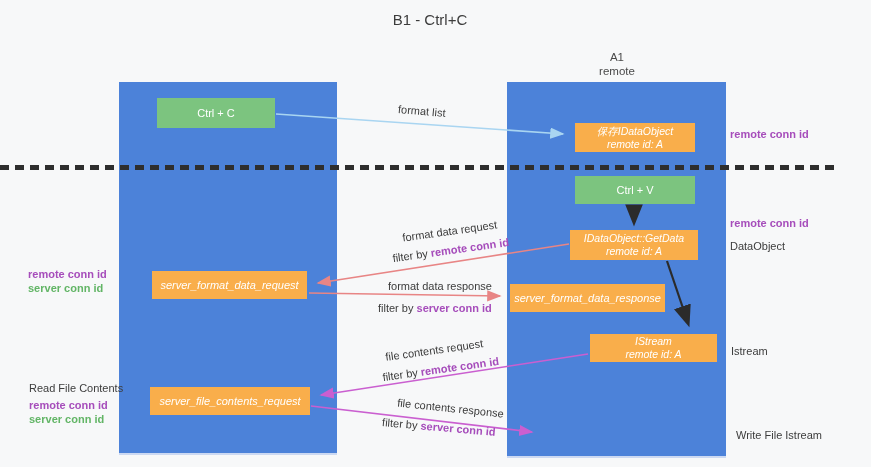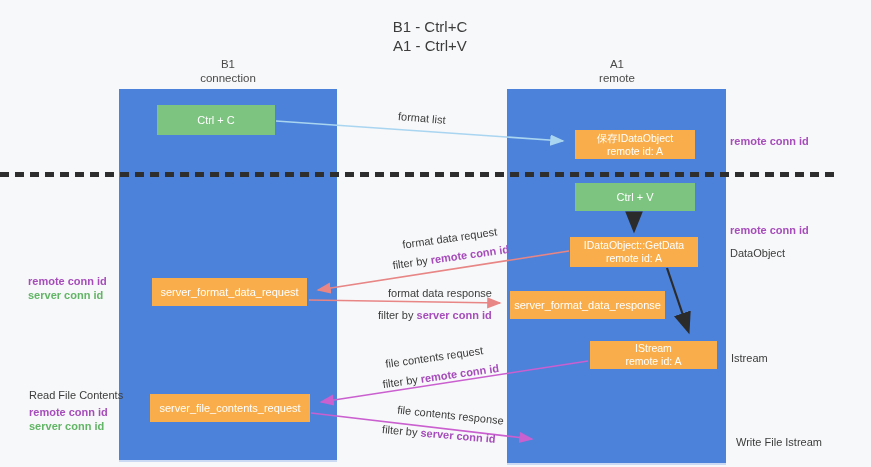--- a/index.html
+++ b/index.html
@@ -3,40 +3,40 @@
 <meta charset="utf-8">
 <style>
   html,body{margin:0;padding:0;}
   body{
     width:871px;height:467px;
     background:#f7f8f9;
     font-family:"Liberation Sans", sans-serif;
     position:relative;overflow:hidden;
     color:#3c3c3c;
   }
-  .canvas{position:absolute;left:0;top:11px;width:871px;height:330px;}
+  .canvas{position:absolute;left:0;top:4px;width:871px;height:330px;}
   .title{
     position:absolute;left:340px;top:6px;width:180px;
     text-align:center;font-size:15px;line-height:19px;color:#3c3c3c;
   }
   .lane-header{
     position:absolute;width:218px;text-align:center;
     font-size:11.5px;line-height:14px;color:#4a4a4a;
   }
   .lane{
     position:absolute;background:var(--lane-blue,#4c82d9);
     border-bottom:2px solid #ccd9f2;
   }
   .node{
     position:absolute;display:flex;flex-direction:column;
     align-items:center;justify-content:center;
     color:#ffffff;text-align:center;z-index:2;
   }
   .node.green{background:var(--box-green,#7cc47f);font-size:11px;}
-  .node.orange{background:var(--box-orange,#f9ae4b);font-size:11px;}
+  .node.orange{background:var(--box-orange,#f9ae4b);font-size:11px;font-style:italic;}
   .node.two-line{font-size:10.5px;line-height:13px;}
   .arrow-layer{position:absolute;left:0;top:0;z-index:3;pointer-events:none;}
   .lbl{
     position:absolute;z-index:4;white-space:nowrap;
     font-size:11px;color:#3c3c3c;transform-origin:center;
   }
   .lbl .hl-purple{color:var(--text-purple,#a64dbb);font-weight:bold;}
   .side-purple{color:var(--text-purple,#a64dbb);font-weight:bold;}
   .side-green{color:var(--text-green,#62b566);font-weight:bold;}
   .side{position:absolute;font-size:11px;white-space:nowrap;z-index:4;line-height:14px;}
@@ -45,27 +45,22 @@
     background:repeating-linear-gradient(90deg,#2e2e2e 0 9px,transparent 9px 15px);
   }
 </style>
 </head>
 <body>
 
 <div class="canvas">
 
   <div class="title">
     <div>B1 - Ctrl+C</div>
-    <div>A1 - Ctrl+V</div>
   </div>
 
-  <div class="lane-header" style="left:119px;top:46px;">
-    <div>B1</div>
-    <div>connection</div>
-  </div>
   <div class="lane-header" style="left:508px;top:46px;">
     <div>A1</div>
     <div>remote</div>
   </div>
 
   <div class="lane" style="left:119px;top:78px;width:218px;height:371px;"></div>
   <div class="lane" style="left:507px;top:78px;width:219px;height:374px;"></div>
 
   <div class="dashed"></div>
 

